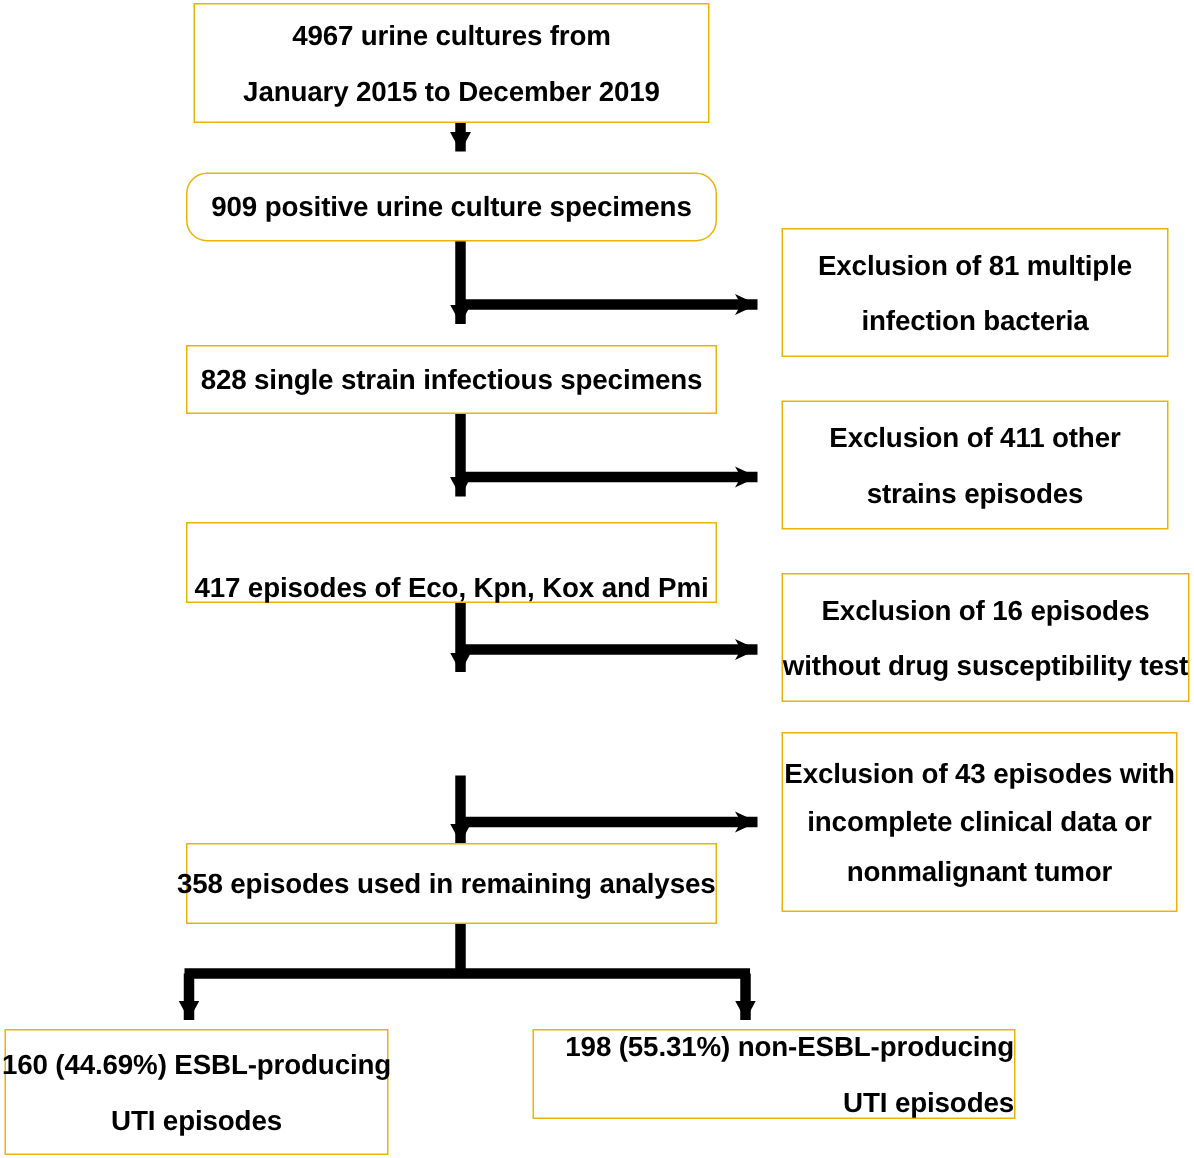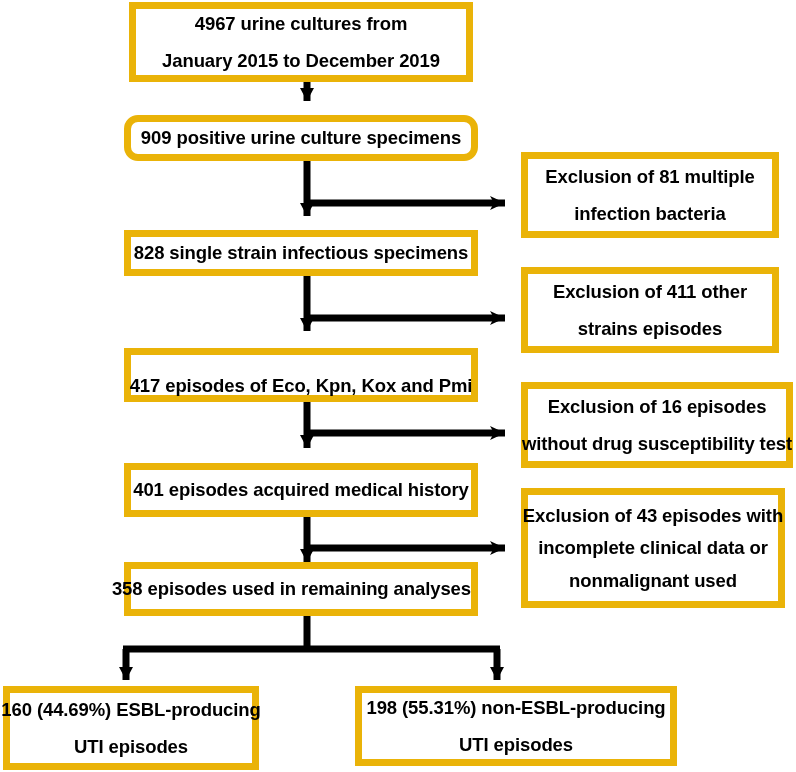--- a/index.html
+++ b/index.html
@@ -24,21 +24,21 @@
     top: 0;
     left: 0;
     width: 796px;
     height: 772px;
     display: block;
   }
   .flow-box {
     position: absolute;
     box-sizing: border-box;
     background: #ffffff;
-    border: 7px solid #eab308;
+    border: 1px solid #eab308;
     display: flex;
     flex-direction: column;
     align-items: center;
     justify-content: center;
     text-align: center;
   }
   .flow-box .line {
     display: block;
     font-weight: bold;
     color: #000000;
@@ -108,23 +108,20 @@
   </div>
 
   <div class="flow-box" style="left:124px; top:230px; width:354px; height:46px;">
     <span class="line">828 single strain infectious specimens</span>
   </div>
 
   <div class="flow-box" style="left:124px; top:348px; width:354px; height:54px;justify-content:flex-end;">
     <span class="line">417 episodes of Eco, Kpn, Kox and Pmi</span>
   </div>
 
-  <div class="flow-box" style="left:124px; top:463px; width:354px; height:54px;">
-    <span class="line">401 episodes acquired medical history</span>
-  </div>
 
   <div class="flow-box" style="left:124px; top:562px; width:354px; height:54px;align-items:flex-end;">
     <span class="line">358 episodes used in remaining analyses</span>
   </div>
 
   <div class="flow-box two-line" style="left:521px; top:152px; width:258px; height:86px;">
     <span class="line">Exclusion of 81 multiple</span>
     <span class="line">infection bacteria</span>
   </div>
 
@@ -134,26 +131,26 @@
   </div>
 
   <div class="flow-box two-line" style="left:521px; top:382px; width:272px; height:86px;">
     <span class="line">Exclusion of 16 episodes</span>
     <span class="line">without drug susceptibility test</span>
   </div>
 
   <div class="flow-box three-line" style="left:521px; top:488px; width:264px; height:120px;">
     <span class="line">Exclusion of 43 episodes with</span>
     <span class="line">incomplete clinical data or</span>
-    <span class="line">nonmalignant used</span>
+    <span class="line">nonmalignant tumor</span>
   </div>
 
   <div class="flow-box two-line" style="left:3px; top:686px; width:256px; height:84px;">
     <span class="line">160 (44.69%) ESBL-producing</span>
     <span class="line">UTI episodes</span>
   </div>
 
-  <div class="flow-box two-line" style="left:355px; top:686px; width:322px; height:80px;">
+  <div class="flow-box two-line" style="left:355px; top:686px; width:322px; height:60px;align-items:flex-end;">
     <span class="line">198 (55.31%) non-ESBL-producing</span>
     <span class="line">UTI episodes</span>
   </div>
 
 </div>
 
 </body></html>

